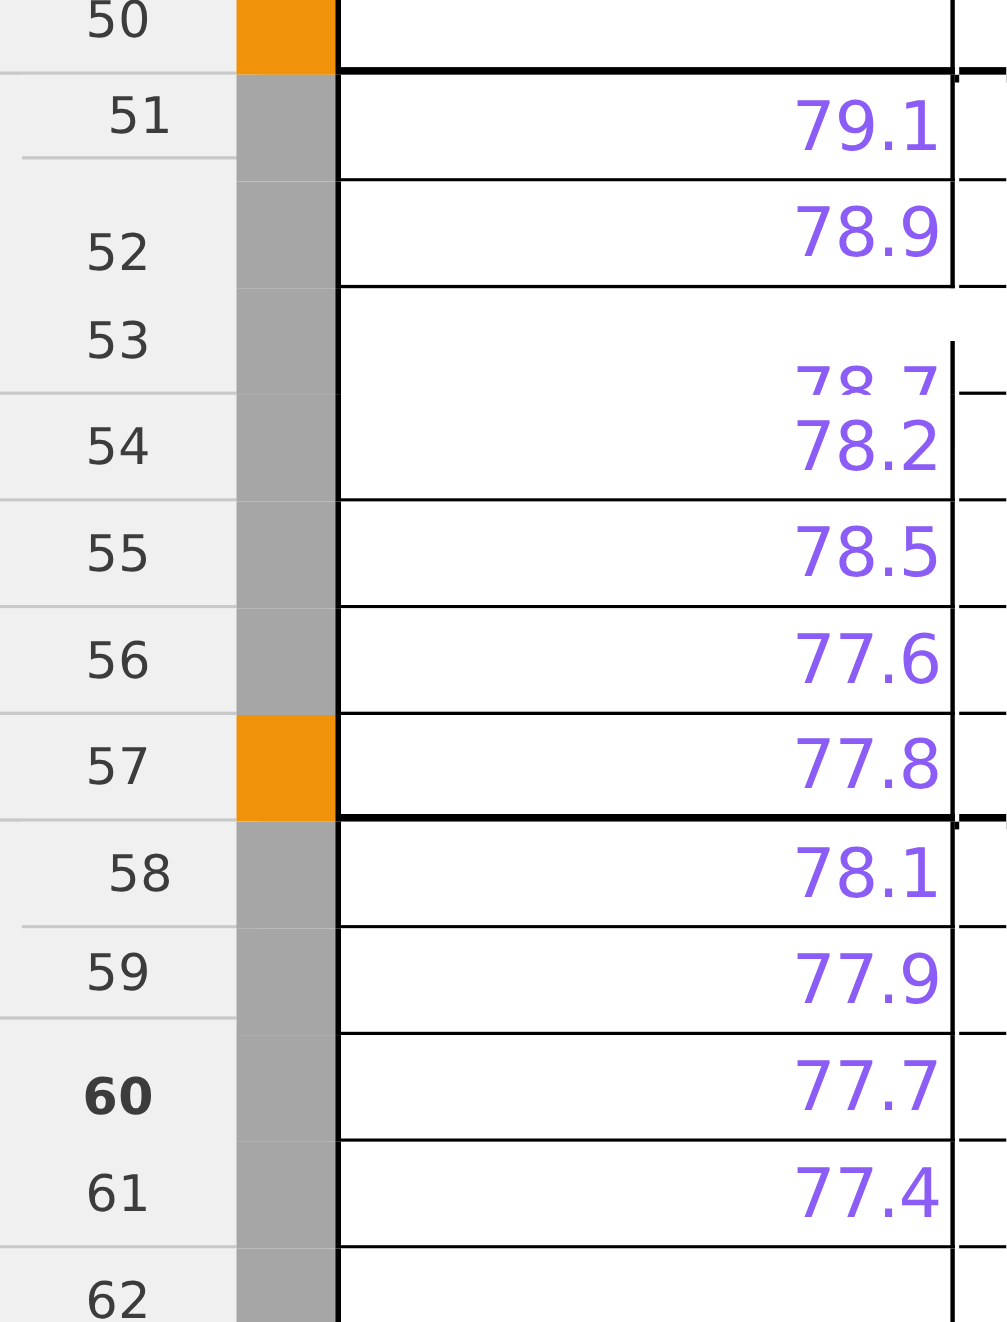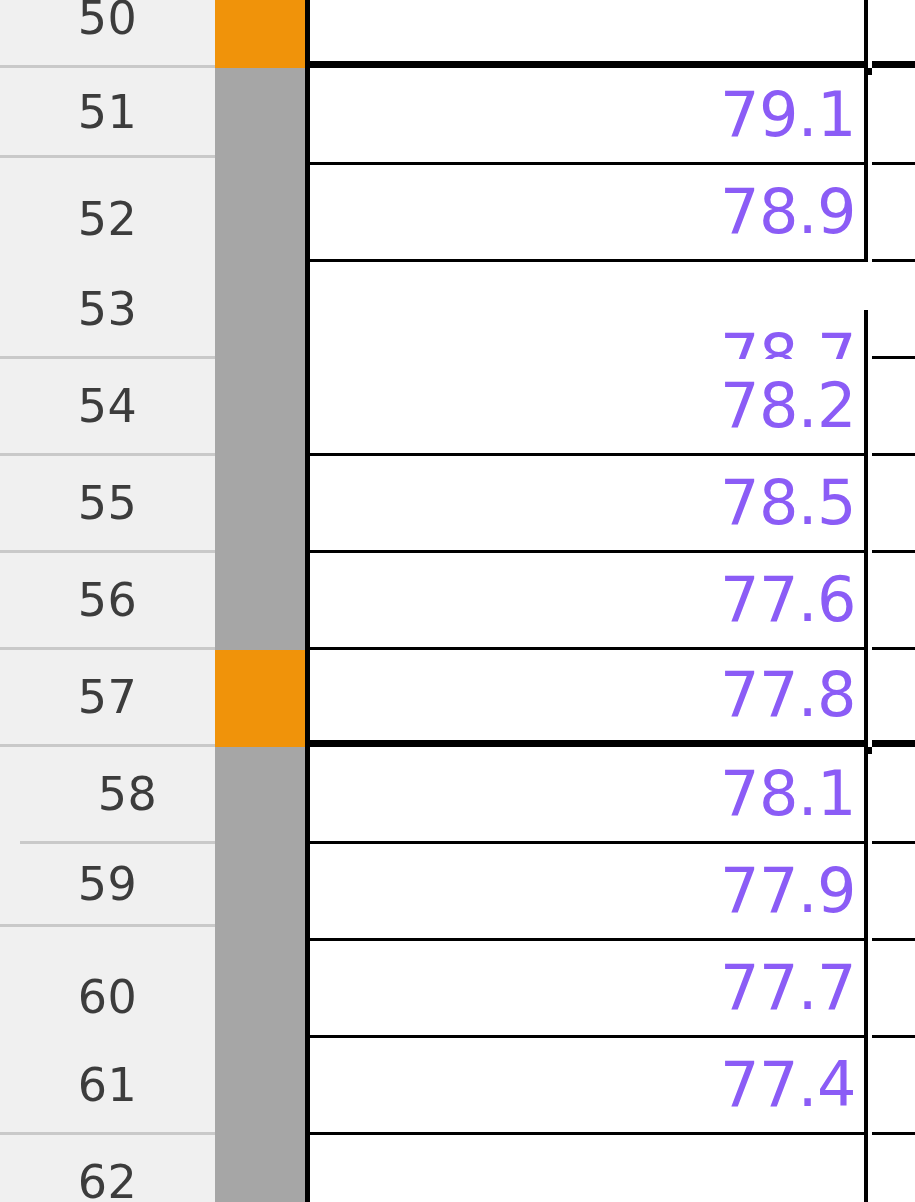--- a/index.html
+++ b/index.html
@@ -107,25 +107,25 @@
 <div id="sheet">
 
   <div class="row-header-col"></div>
 
   <div id="rows-layer">
       <div class="row-header" style="top: -29px; height: 97px;">50</div>
       <div class="swatch-cell orange" style="top: -29px; height: 97px;"></div>
       <div class="value-cell thick-bottom" style="top: -29px; height: 97px;"></div>
       <div class="tail-cell thick-bottom" style="top: -29px; height: 97px;"></div>
       <div class="thick-rule" style="top: 68px;"></div>
-      <div class="row-header" style="top: 68px; height: 90px;">51</div>
+      <div class="row-header" style="top: 68px; height: 77px; margin-left: 20px;">51</div>
       <div class="swatch-cell grey" style="top: 68px; height: 97px;"></div>
       <div class="value-cell" style="top: 68px; height: 97px;">79.1</div>
       <div class="tail-cell" style="top: 68px; height: 97px;"></div>
-      <div class="row-header" style="top: 172px; height: 97px;">52</div>
+      <div class="row-header" style="top: 182px; height: 97px;">52</div>
       <div class="swatch-cell grey" style="top: 165px; height: 97px;"></div>
       <div class="value-cell" style="top: 165px; height: 97px;">78.9</div>
       <div class="tail-cell" style="top: 165px; height: 97px;"></div>
       <div class="row-header" style="top: 262px; height: 97px;">53</div>
       <div class="swatch-cell grey" style="top: 262px; height: 97px;"></div>
       <div class="value-cell" style="top: 262px; height: 97px; margin-top: 48px;">78.7</div>
       <div class="tail-cell" style="top: 262px; height: 97px;"></div>
       <div class="row-header" style="top: 359px; height: 97px;">54</div>
       <div class="swatch-cell grey" style="top: 359px; height: 97px;"></div>
       <div class="value-cell" style="top: 359px; height: 97px;">78.2</div>
@@ -144,21 +144,21 @@
       <div class="tail-cell thick-bottom" style="top: 650px; height: 97px;"></div>
       <div class="thick-rule" style="top: 747px;"></div>
       <div class="row-header" style="top: 747px; height: 97px; margin-left: 20px;">58</div>
       <div class="swatch-cell grey" style="top: 747px; height: 97px;"></div>
       <div class="value-cell" style="top: 747px; height: 97px;">78.1</div>
       <div class="tail-cell" style="top: 747px; height: 97px;"></div>
       <div class="row-header" style="top: 844px; height: 83px;">59</div>
       <div class="swatch-cell grey" style="top: 844px; height: 97px;"></div>
       <div class="value-cell" style="top: 844px; height: 97px;">77.9</div>
       <div class="tail-cell" style="top: 844px; height: 97px;"></div>
-      <div class="row-header" style="top: 941px; height: 115px;">60</div>
+      <div class="row-header" style="top: 941px; height: 115px; font-weight: bold;">60</div>
       <div class="swatch-cell grey" style="top: 941px; height: 97px;"></div>
       <div class="value-cell" style="top: 941px; height: 97px; padding-left: 24px;">77.7</div>
       <div class="tail-cell" style="top: 941px; height: 97px;"></div>
       <div class="row-header" style="top: 1038px; height: 97px;">61</div>
       <div class="swatch-cell grey" style="top: 1038px; height: 97px;"></div>
       <div class="value-cell" style="top: 1038px; height: 97px;">77.4</div>
       <div class="tail-cell" style="top: 1038px; height: 97px;"></div>
       <div class="row-header" style="top: 1135px; height: 97px;">62</div>
       <div class="swatch-cell grey" style="top: 1135px; height: 97px;"></div>
       <div class="value-cell" style="top: 1135px; height: 97px;"></div>

